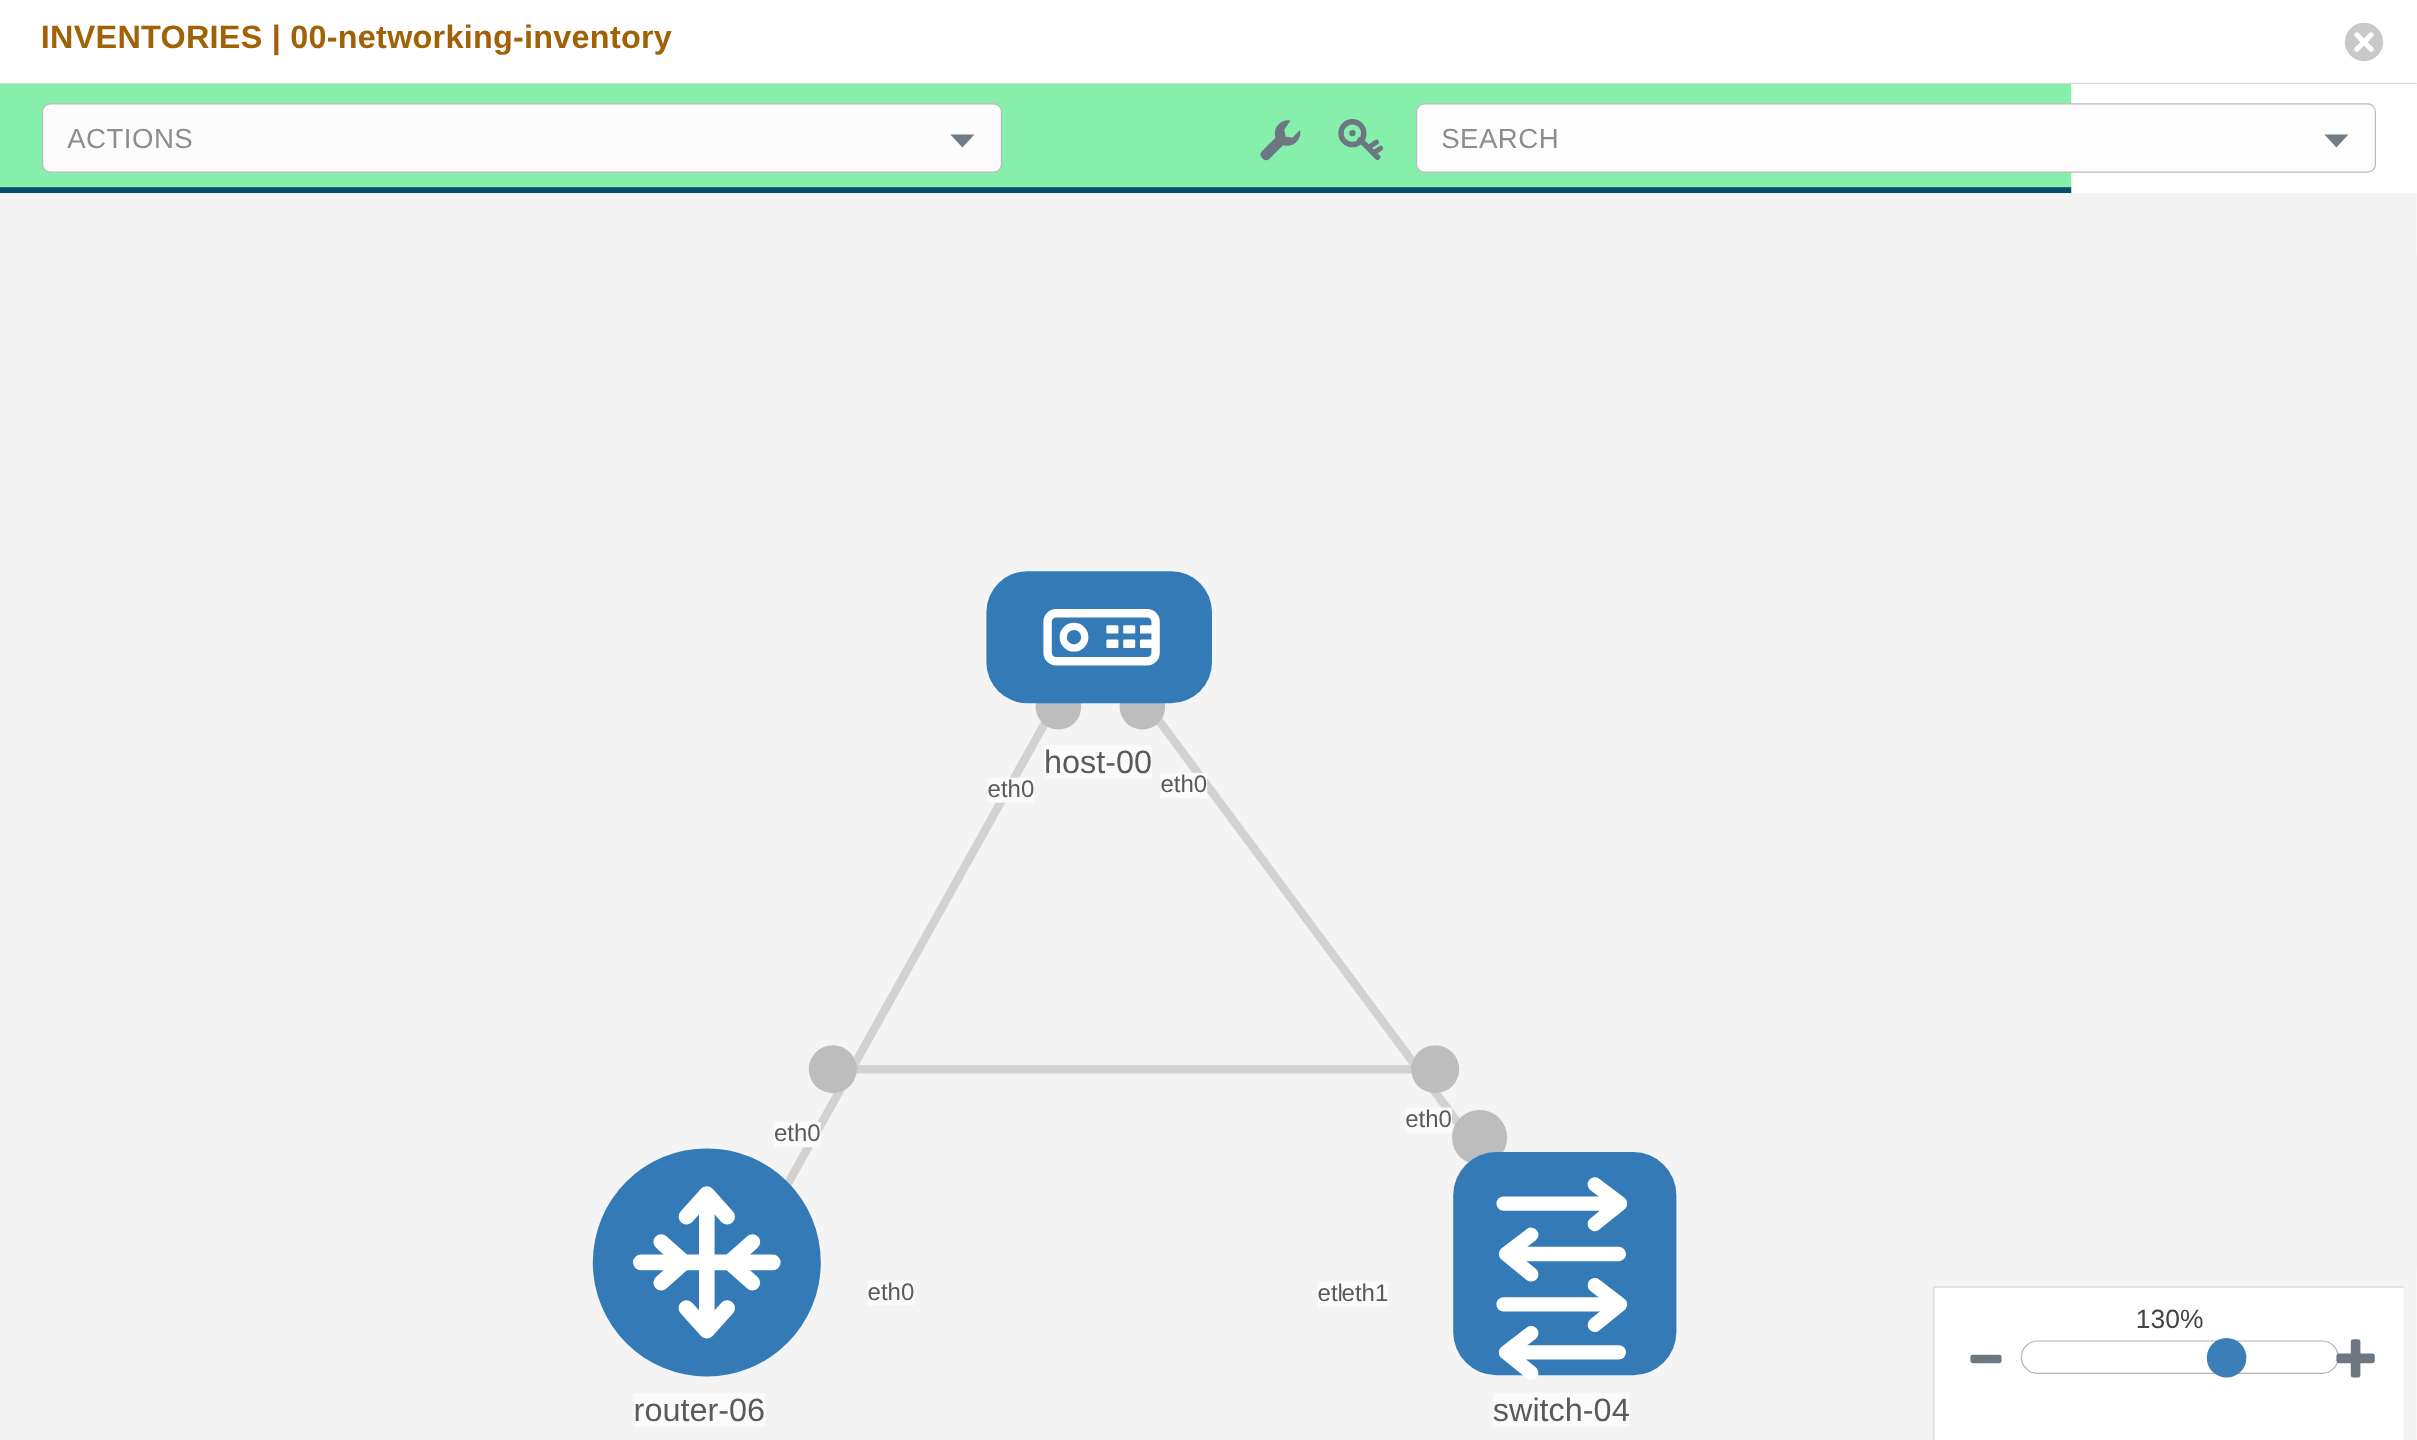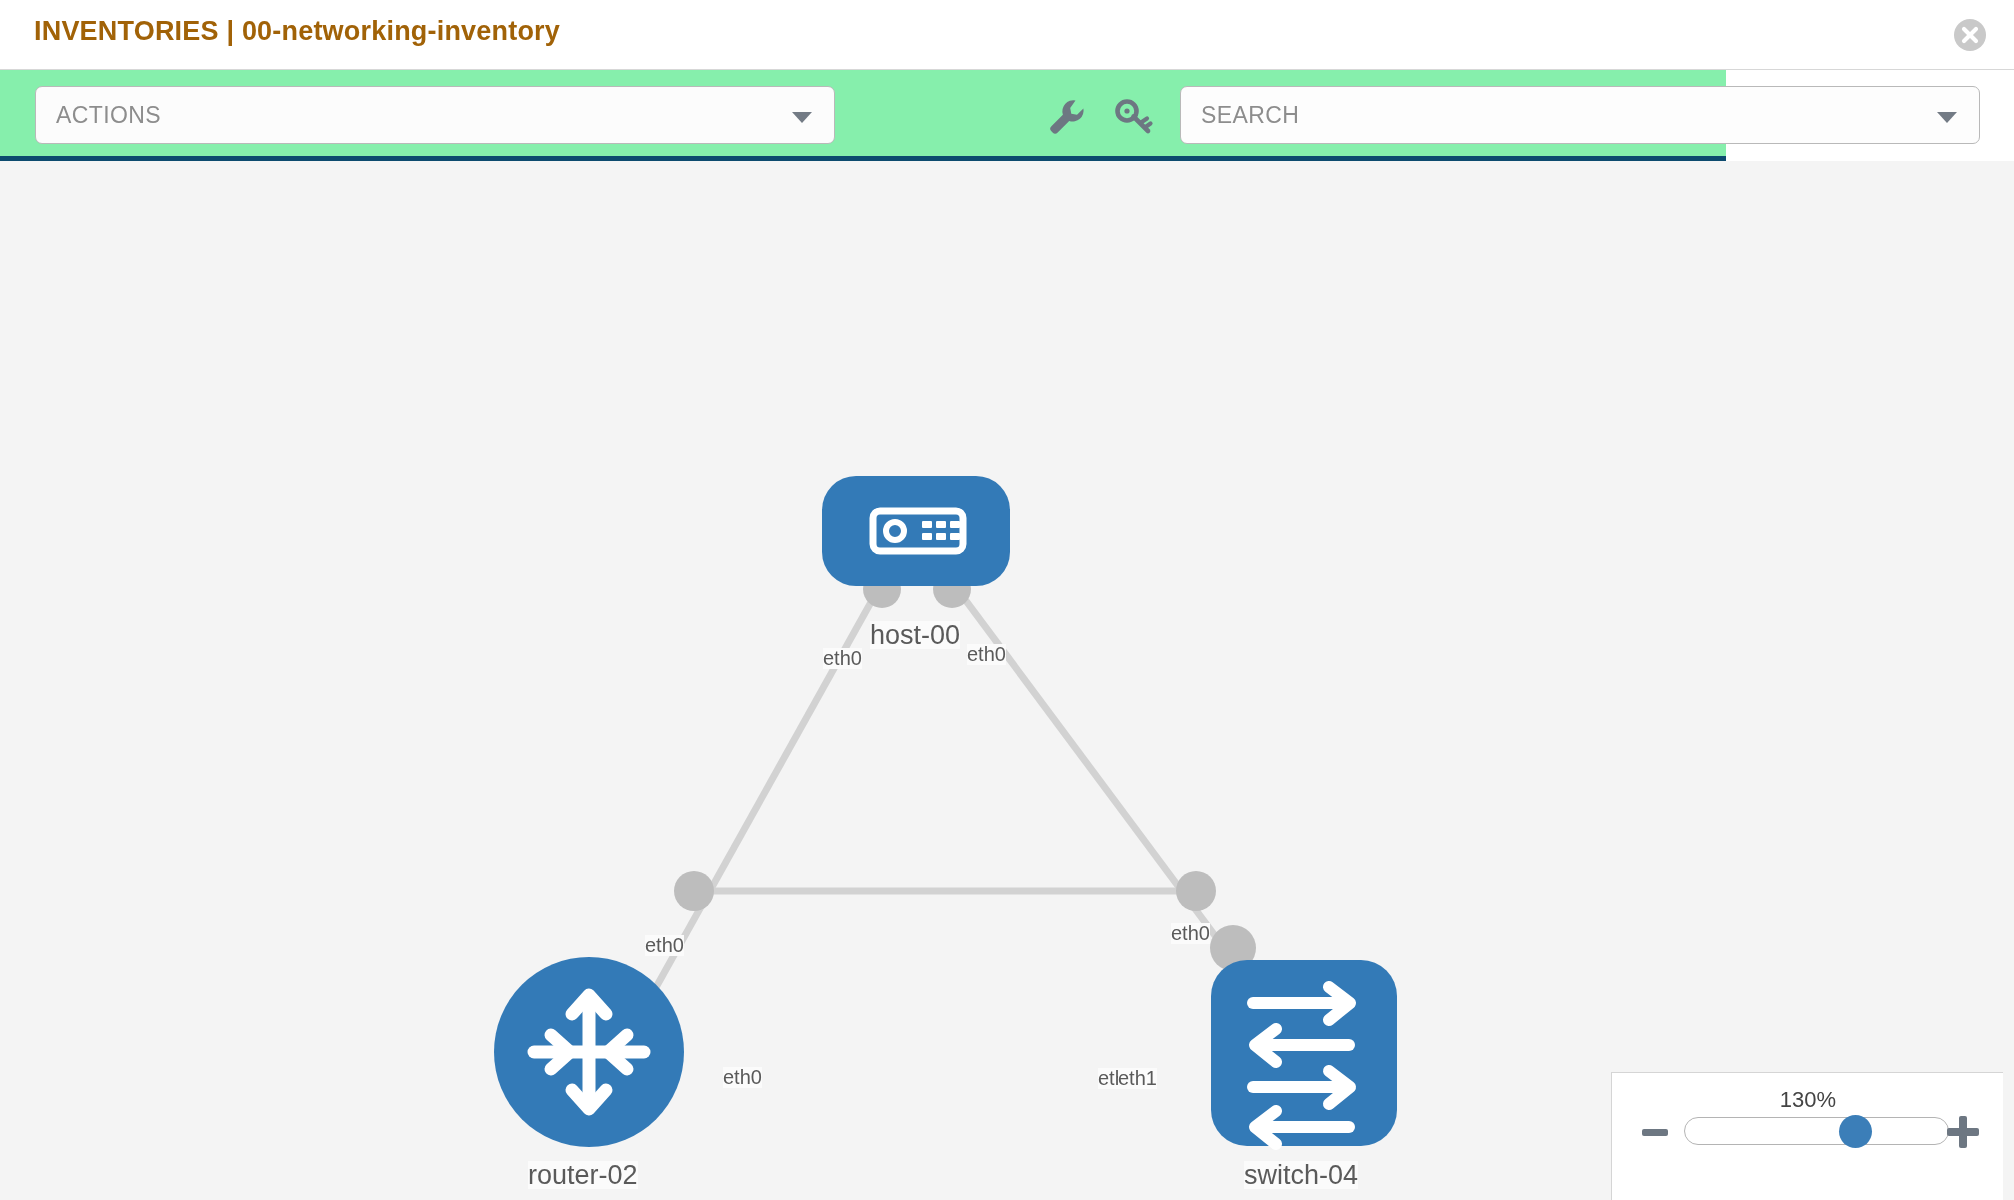--- a/index.html
+++ b/index.html
@@ -249,21 +249,21 @@
           <path d="M1276 868 L1255 884 L1276 901"></path>
           <path d="M1253 926 L1347 926"></path>
           <path d="M1329 910 L1350 926 L1329 943"></path>
           <path d="M1349 966 L1258 966"></path>
           <path d="M1276 950 L1255 966 L1276 983"></path>
         </g>
       </g>
     </svg>
 
     <div class="nlabel" style="left:870px; top:436px;margin-top:24px;">host-00</div>
-    <div class="nlabel" style="left:528px; top:1000px;">router-02</div>
+    <div class="nlabel" style="left:528px; top:1000px;">router-06</div>
     <div class="nlabel" style="left:1244px; top:1000px;">switch-04</div>
 
     <div class="ilabel" style="left:823px; top:451px;">eth0</div>
     <div class="ilabel" style="left:967px; top:447px;">eth0</div>
 
     <div class="ilabel" style="left:645px; top:738px;">eth0</div>
     <div class="ilabel" style="left:1171px; top:726px;">eth0</div>
 
     <div class="ilabel" style="left:723px; top:870px;">eth0</div>
     <div class="ilabel" style="left:1098px; top:871px;">eth0</div>

